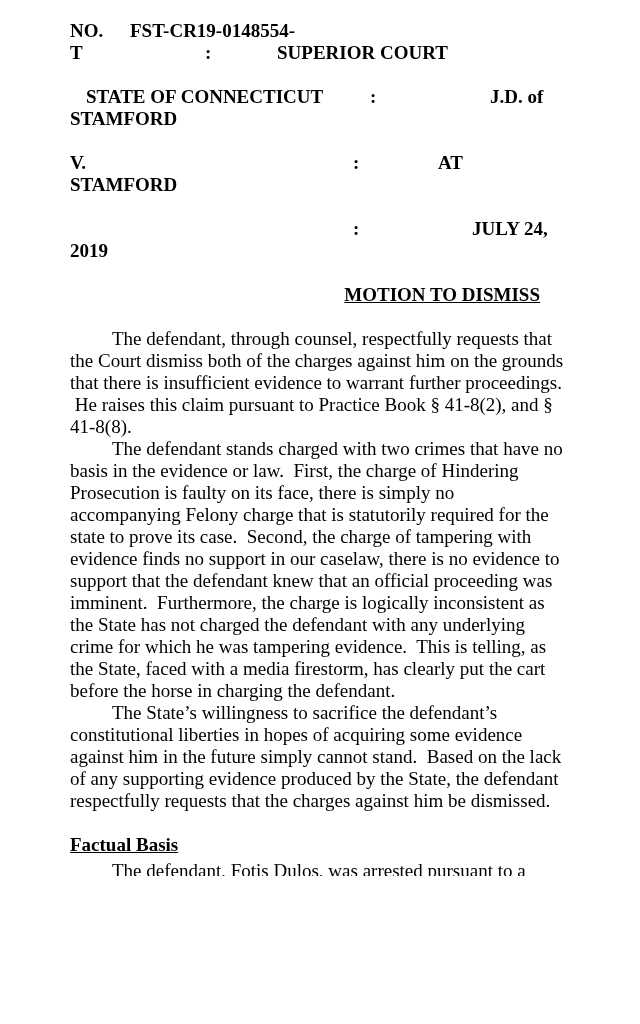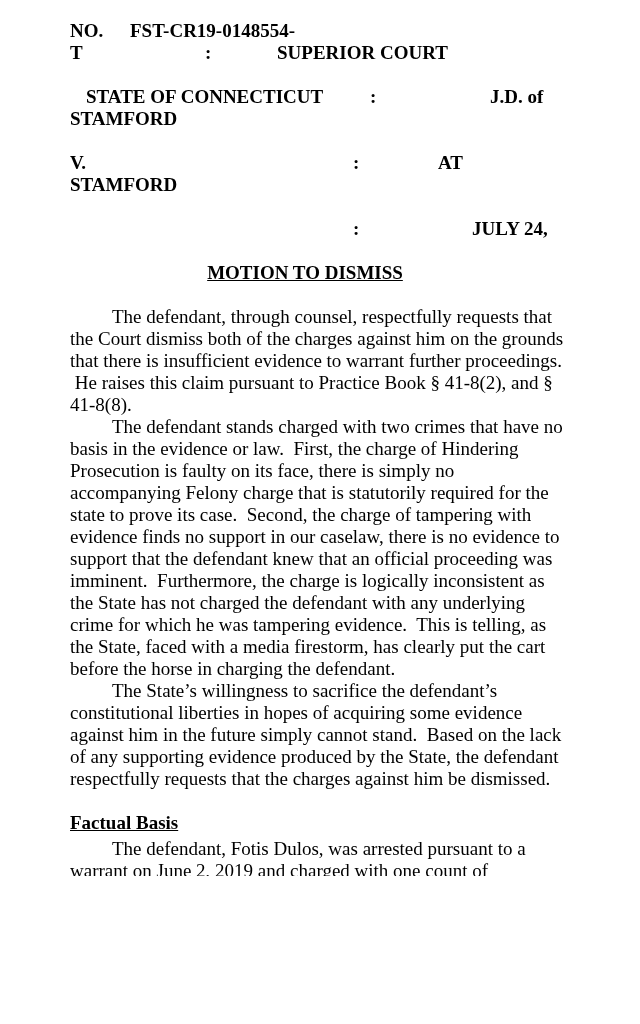--- a/index.html
+++ b/index.html
@@ -36,21 +36,21 @@
     top: 0;
     left: 0;
     white-space: nowrap;
   }
   
   .title {
     font-size: 19px;
     line-height: 22px;
     font-weight: bold;
     text-decoration: underline;
-    text-align: center;
+    text-align: right;
     margin: 0 40px 22px 0;
   }
   
   .body-par {
     margin: 0;
     text-indent: 42px;
     white-space: pre;
   }
   .section-heading {
     font-size: 19px;
@@ -99,20 +99,23 @@
       <div class="cap-line">
         <span style="left:0">STAMFORD</span>
       </div>
     </div>
 
     <div class="cap-row">
       <div class="cap-line">
         <span style="left:283px">:</span>
         <span style="left:402px">JULY 24,</span>
       </div>
+      <div class="cap-line">
+        <span style="left:0">2019</span>
+      </div>
     </div>
 
   </header>
 
   <h1 class="title">MOTION TO DISMISS</h1>
 
   <p class="body-par">The defendant, through counsel, respectfully requests that
 the Court dismiss both of the charges against him on the grounds
 that there is insufficient evidence to warrant further proceedings.
  He raises this claim pursuant to Practice Book § 41-8(2), and §

